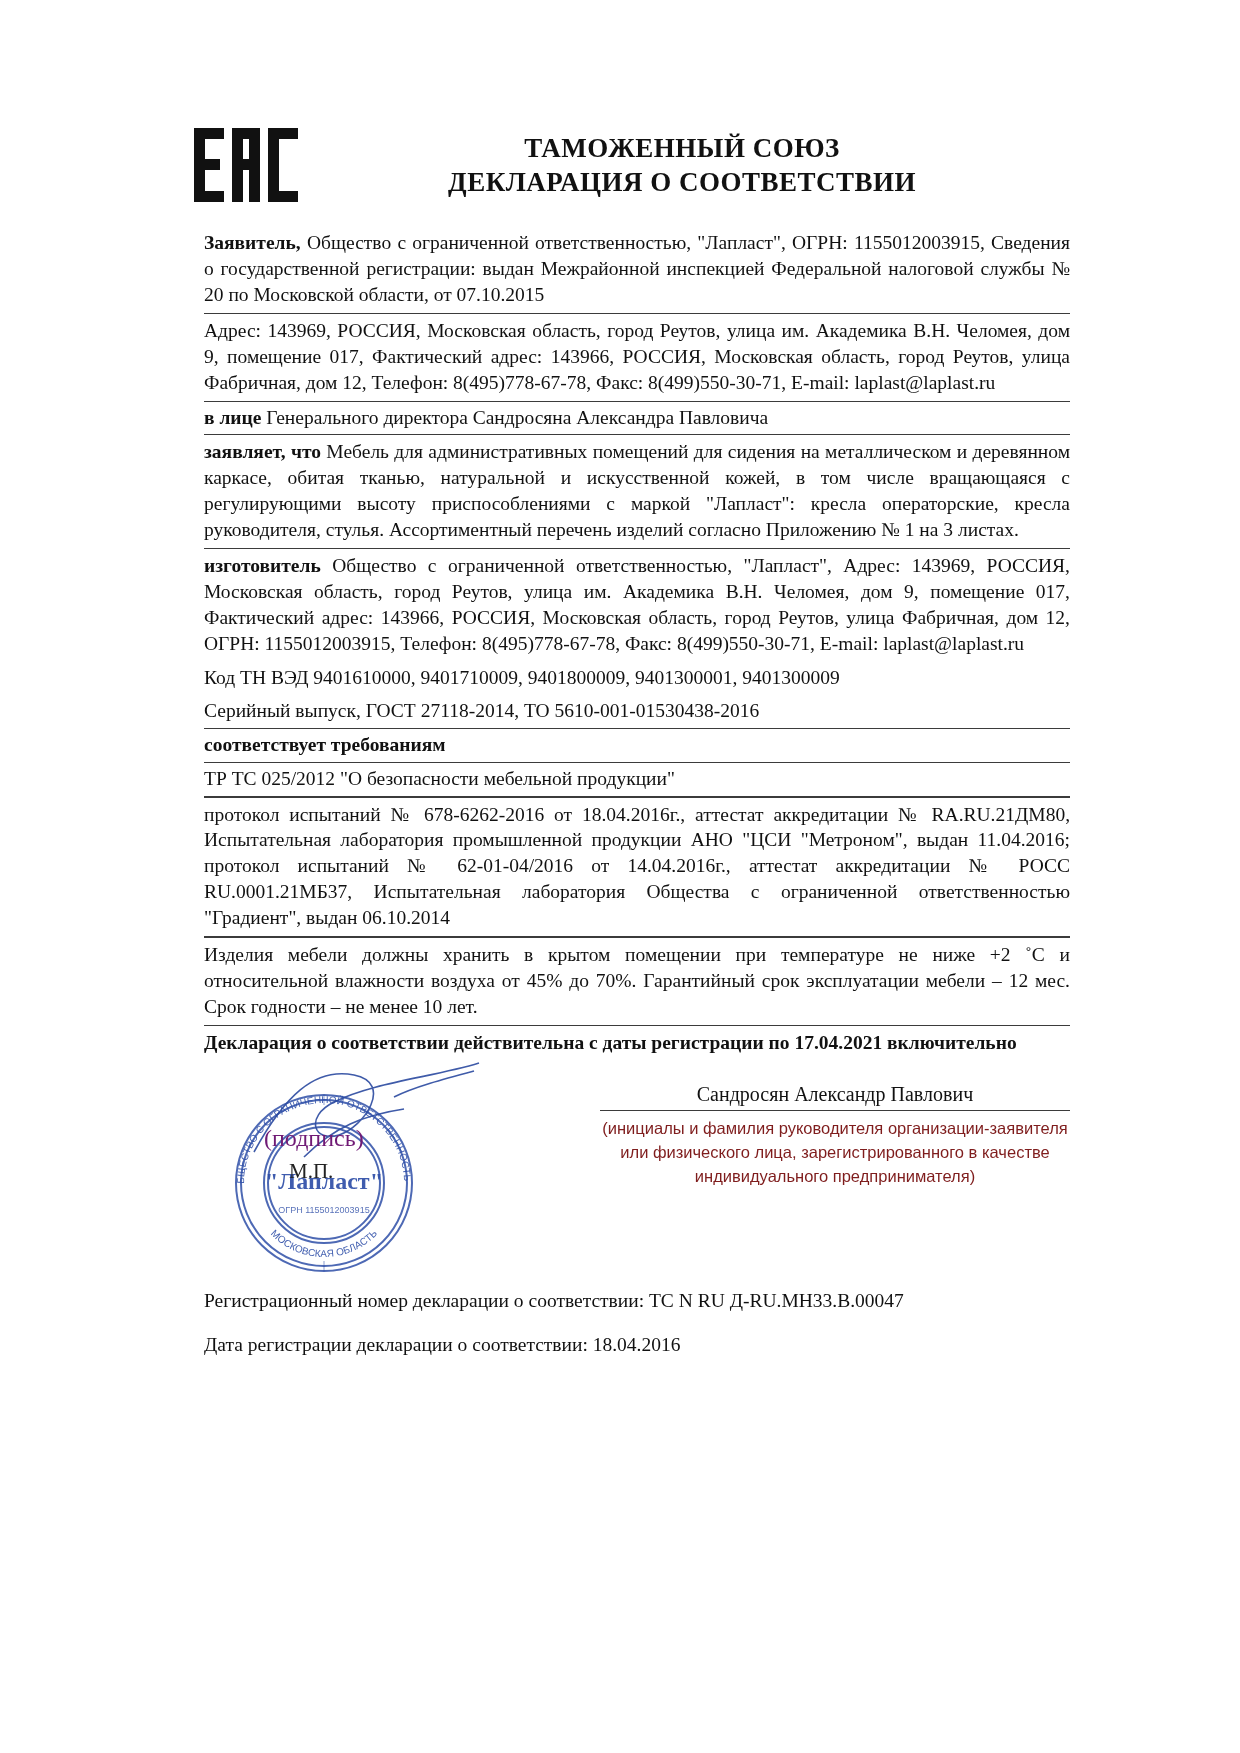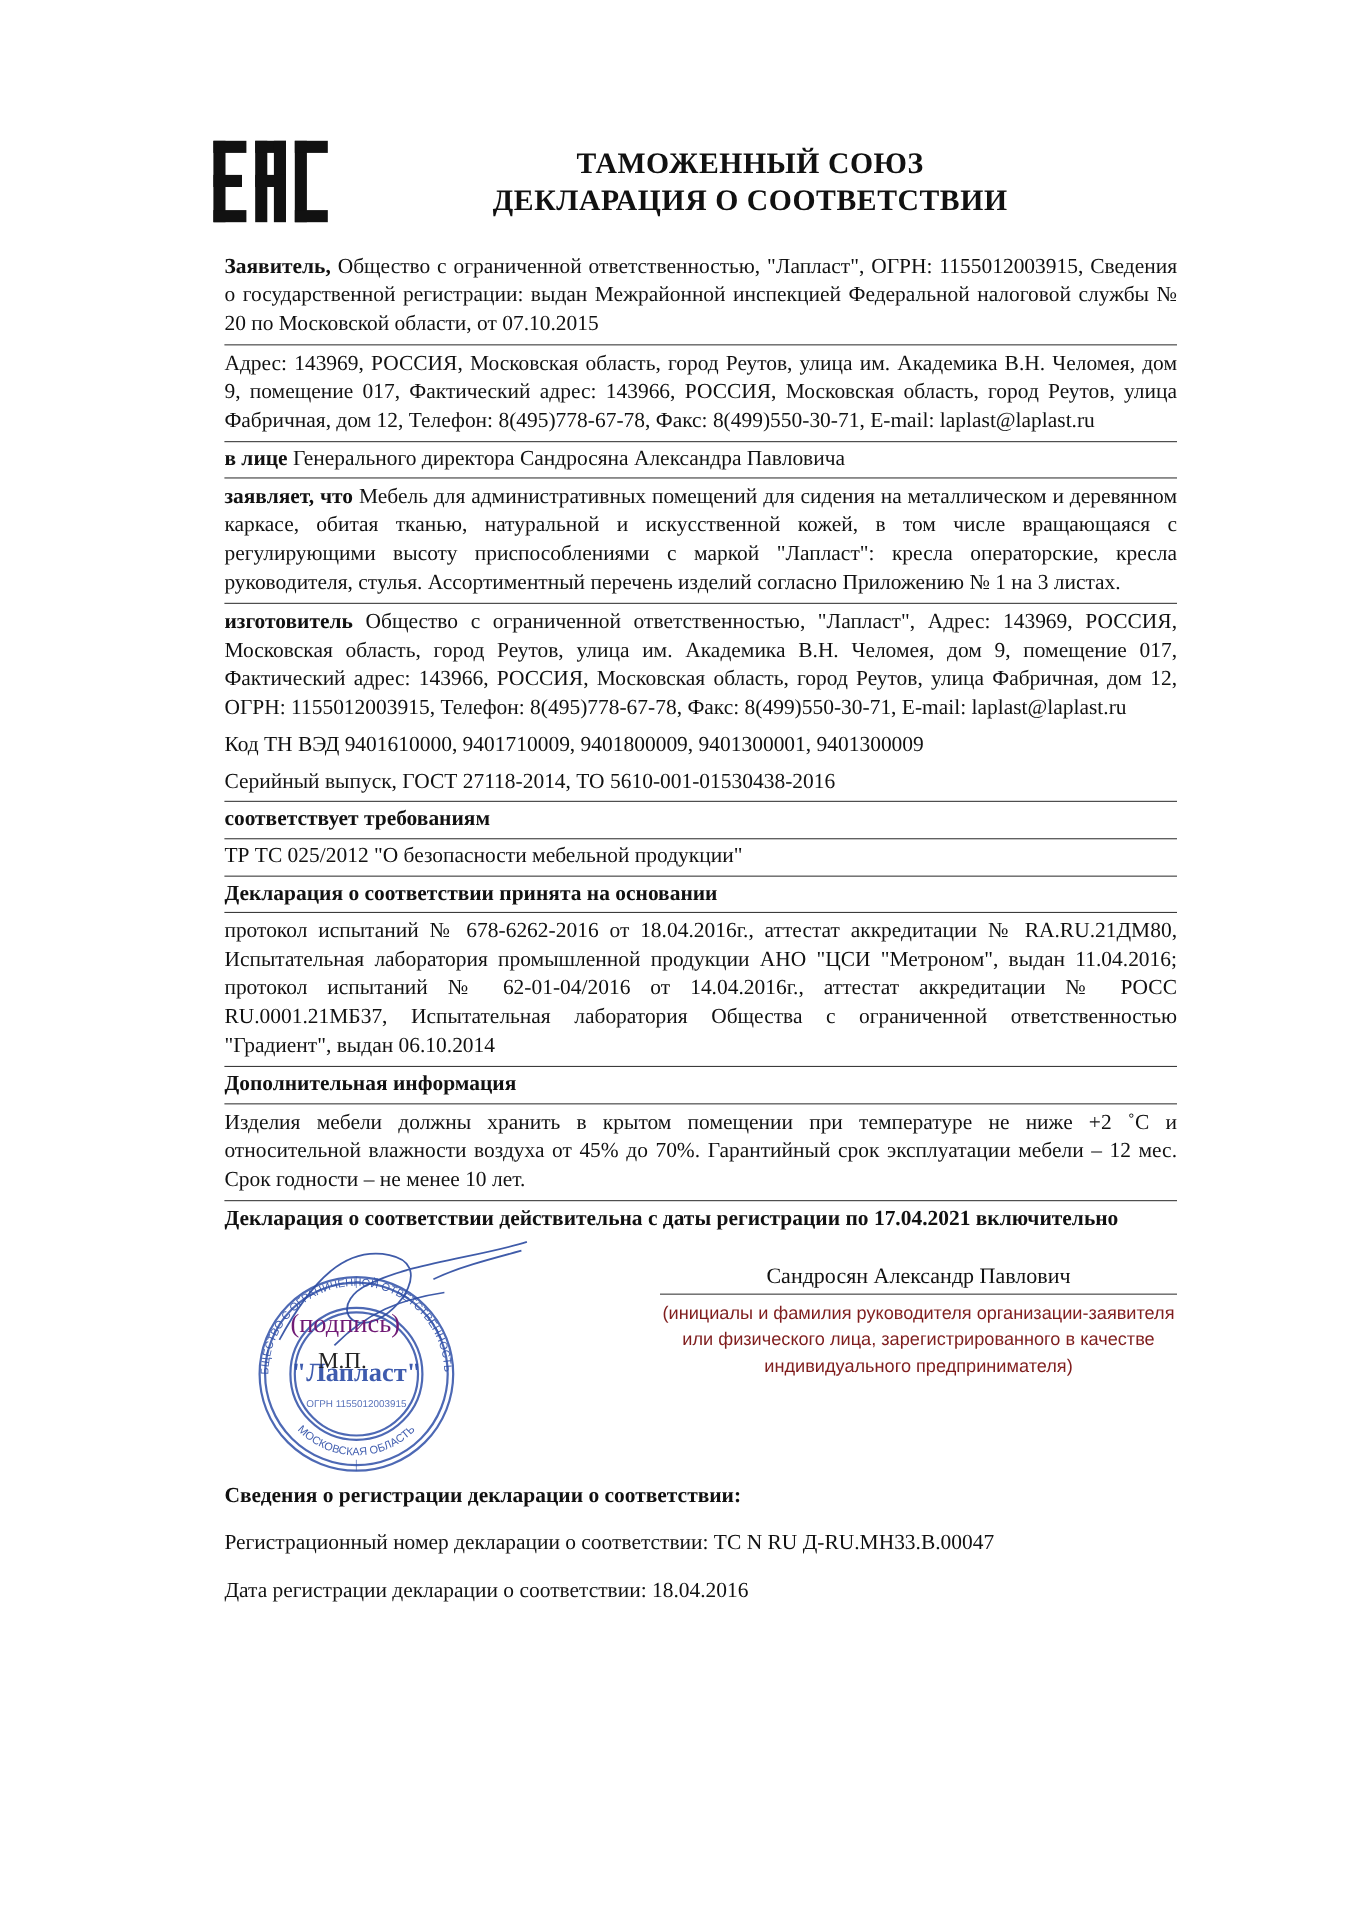--- a/index.html
+++ b/index.html
@@ -205,26 +205,24 @@
     </div>
     <div class="sec tight">Код ТН ВЭД 9401610000, 9401710009, 9401800009, 9401300001, 9401300009</div>
     <div class="sec tight">Серийный выпуск, ГОСТ 27118-2014, ТО 5610-001-01530438-2016</div>
     <div class="rule"></div>
 
     <div class="sec tight head-line">соответствует требованиям</div>
     <div class="rule"></div>
     <div class="sec tight">ТР ТС 025/2012 "О безопасности мебельной продукции"</div>
     <div class="rule"></div>
 
-    <div class="sec tight head-line">Декларация о соответствии принята на основании</div>
     <div class="rule"></div>
     <div class="sec just">протокол испытаний № 678-6262-2016 от 18.04.2016г., аттестат аккредитации № RA.RU.21ДМ80, Испытательная лаборатория промышленной продукции АНО "ЦСИ "Метроном", выдан 11.04.2016; протокол испытаний № 62-01-04/2016 от 14.04.2016г., аттестат аккредитации № РОСС RU.0001.21МБ37, Испытательная лаборатория Общества с ограниченной ответственностью "Градиент", выдан 06.10.2014</div>
     <div class="rule"></div>
 
-    <div class="sec tight head-line">Дополнительная информация</div>
     <div class="rule"></div>
     <div class="sec just">Изделия мебели должны хранить в крытом помещении при температуре не ниже +2 ˚С и относительной влажности воздуха от 45% до 70%. Гарантийный срок эксплуатации мебели – 12 мес. Срок годности – не менее 10 лет.</div>
     <div class="rule"></div>
 
     <div class="sec" style="text-align: justify; font-weight:bold;">Декларация о соответствии действительна с даты регистрации по 17.04.2021 включительно</div>
 
     <div class="sig-area">
 
       <div class="stamp">
         <svg width="205" height="205" viewBox="0 0 205 205" xmlns="http://www.w3.org/2000/svg">
@@ -265,19 +263,18 @@
       <div class="sig-mp">М.П.</div>
 
       <div class="sig-right">
         <div class="sig-name">Сандросян Александр Павлович</div>
         <div class="sig-underline"></div>
         <div class="sig-caption">(инициалы и фамилия руководителя организации-заявителя или физического лица, зарегистрированного в качестве индивидуального предпринимателя)</div>
       </div>
     </div>
 
     <div class="reg-block">
-      <div class="reg-intro">Сведения о регистрации декларации о соответствии:</div>
       <div class="reg-line">Регистрационный номер декларации о соответствии: ТС N RU Д-RU.МН33.В.00047</div>
       <div class="reg-line">Дата регистрации декларации о соответствии: 18.04.2016</div>
     </div>
 
   </div>
 </div>
 
 </body></html>

